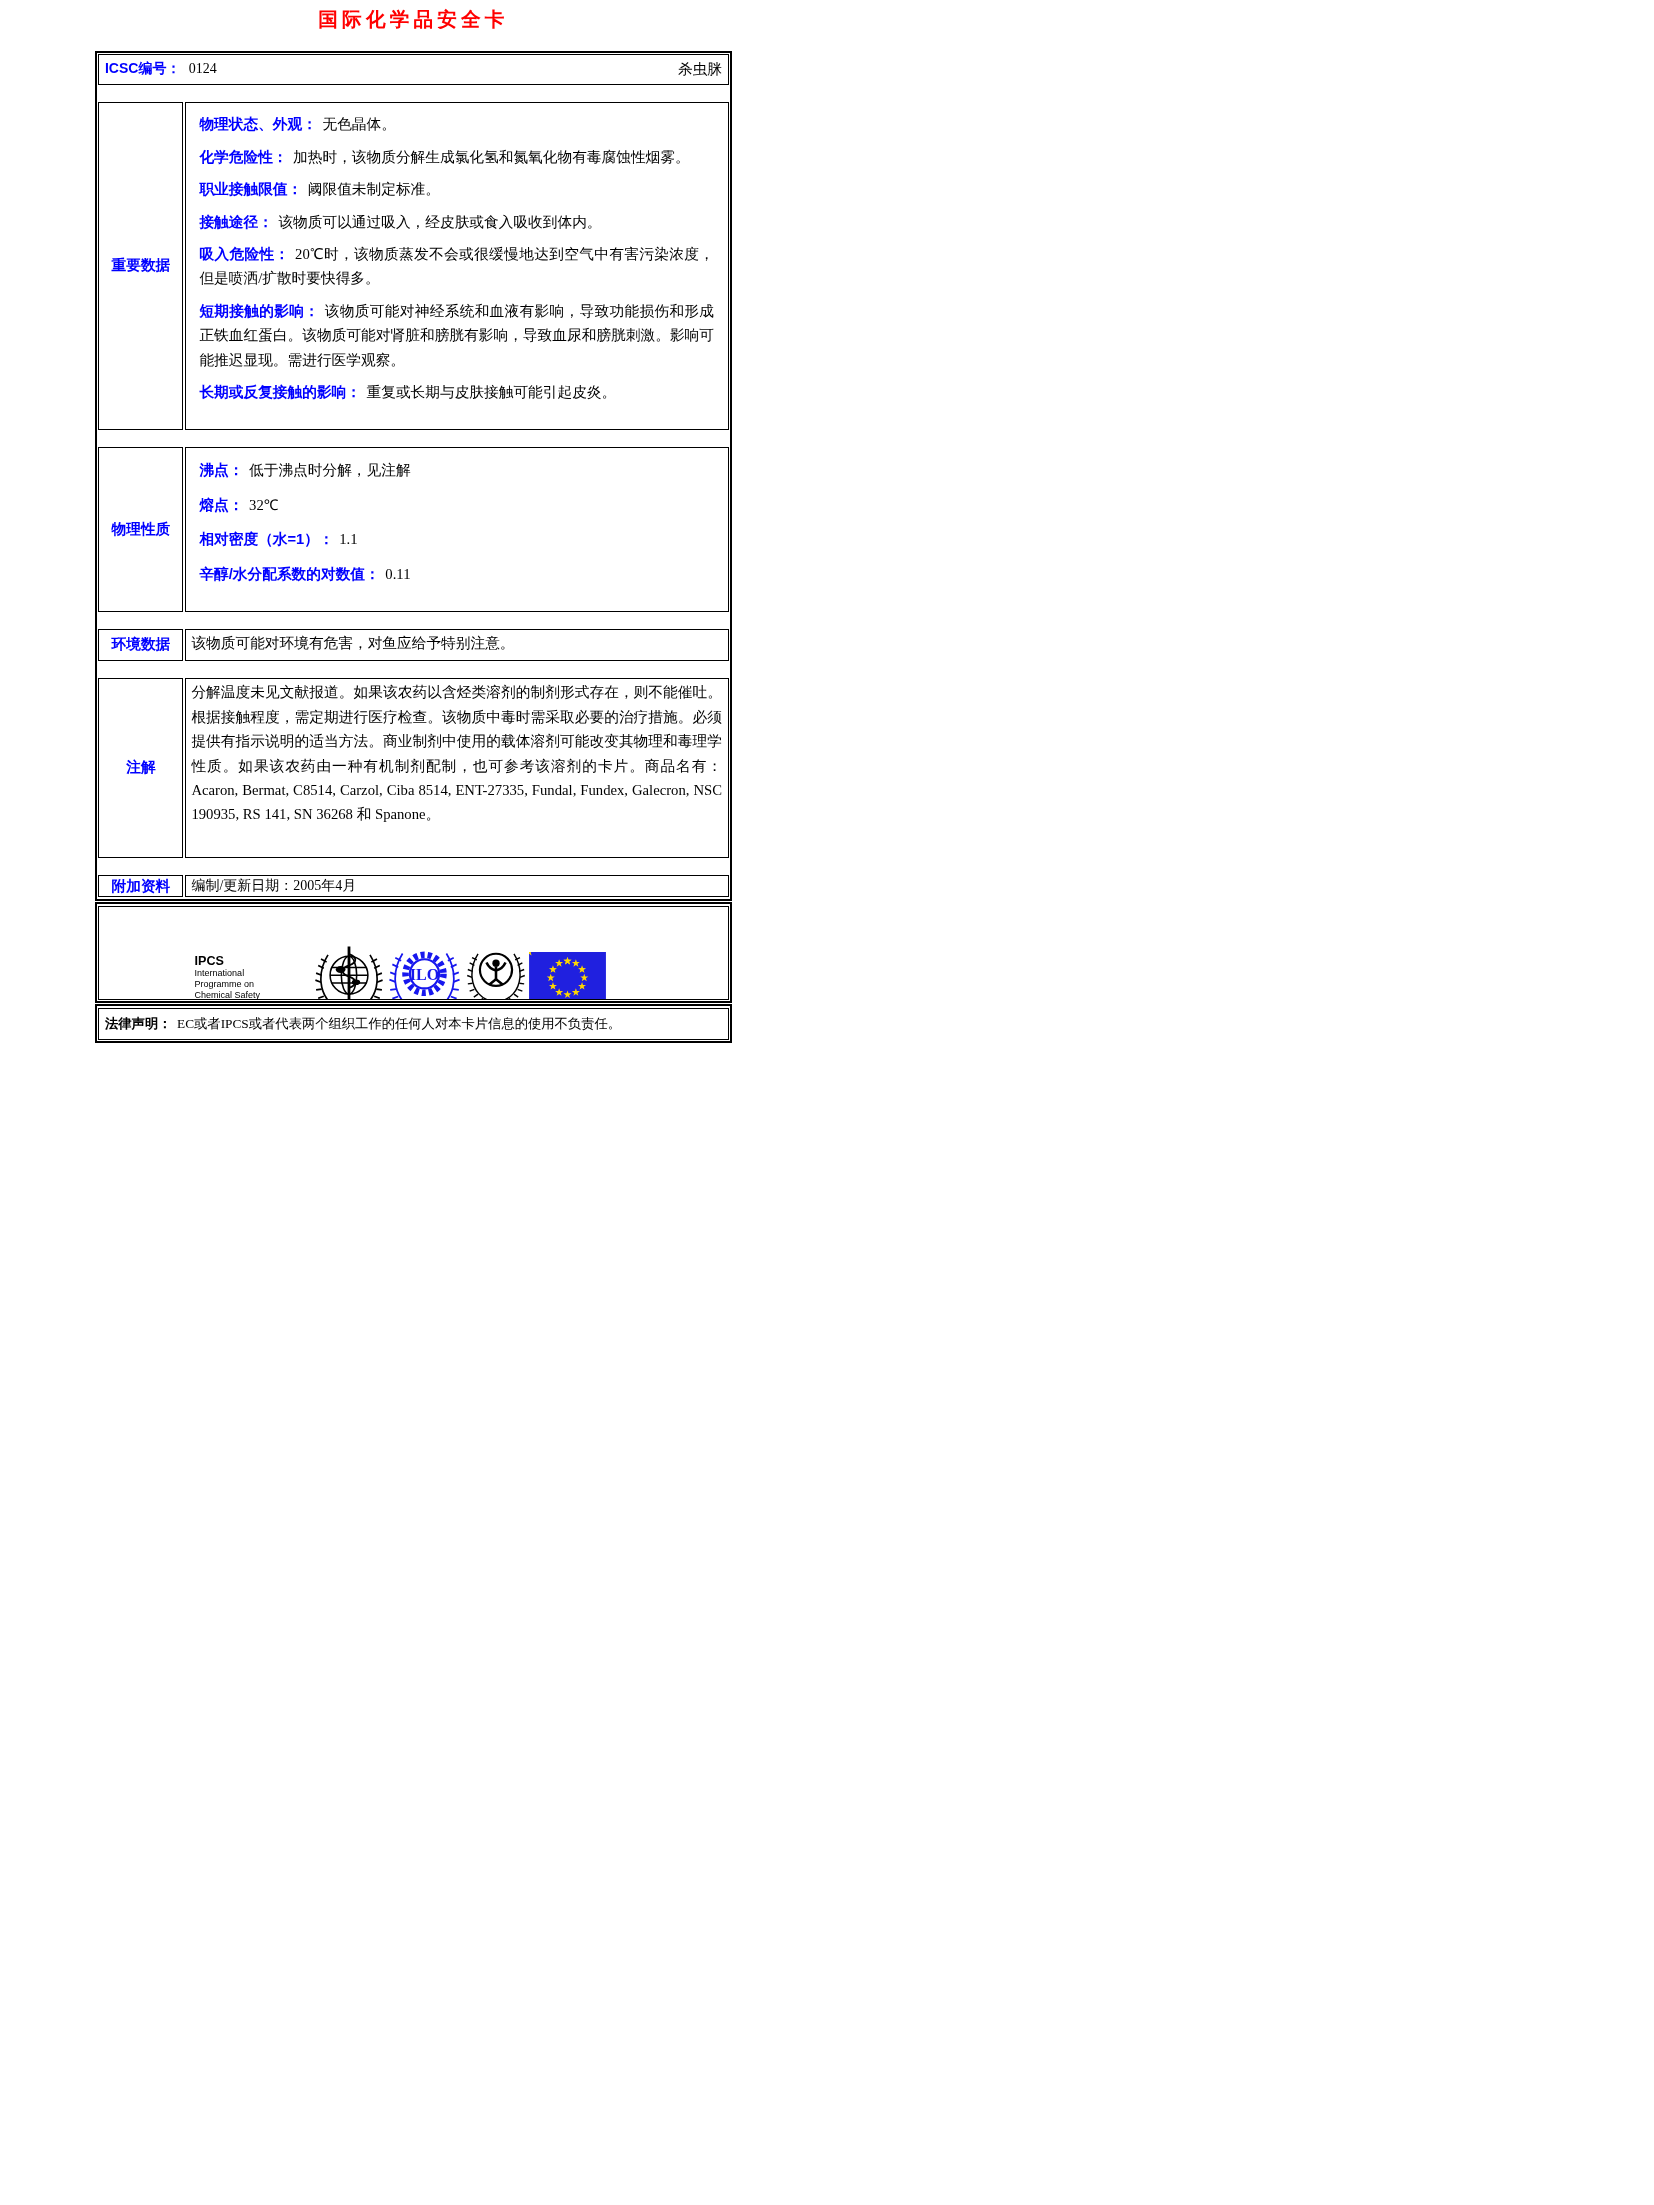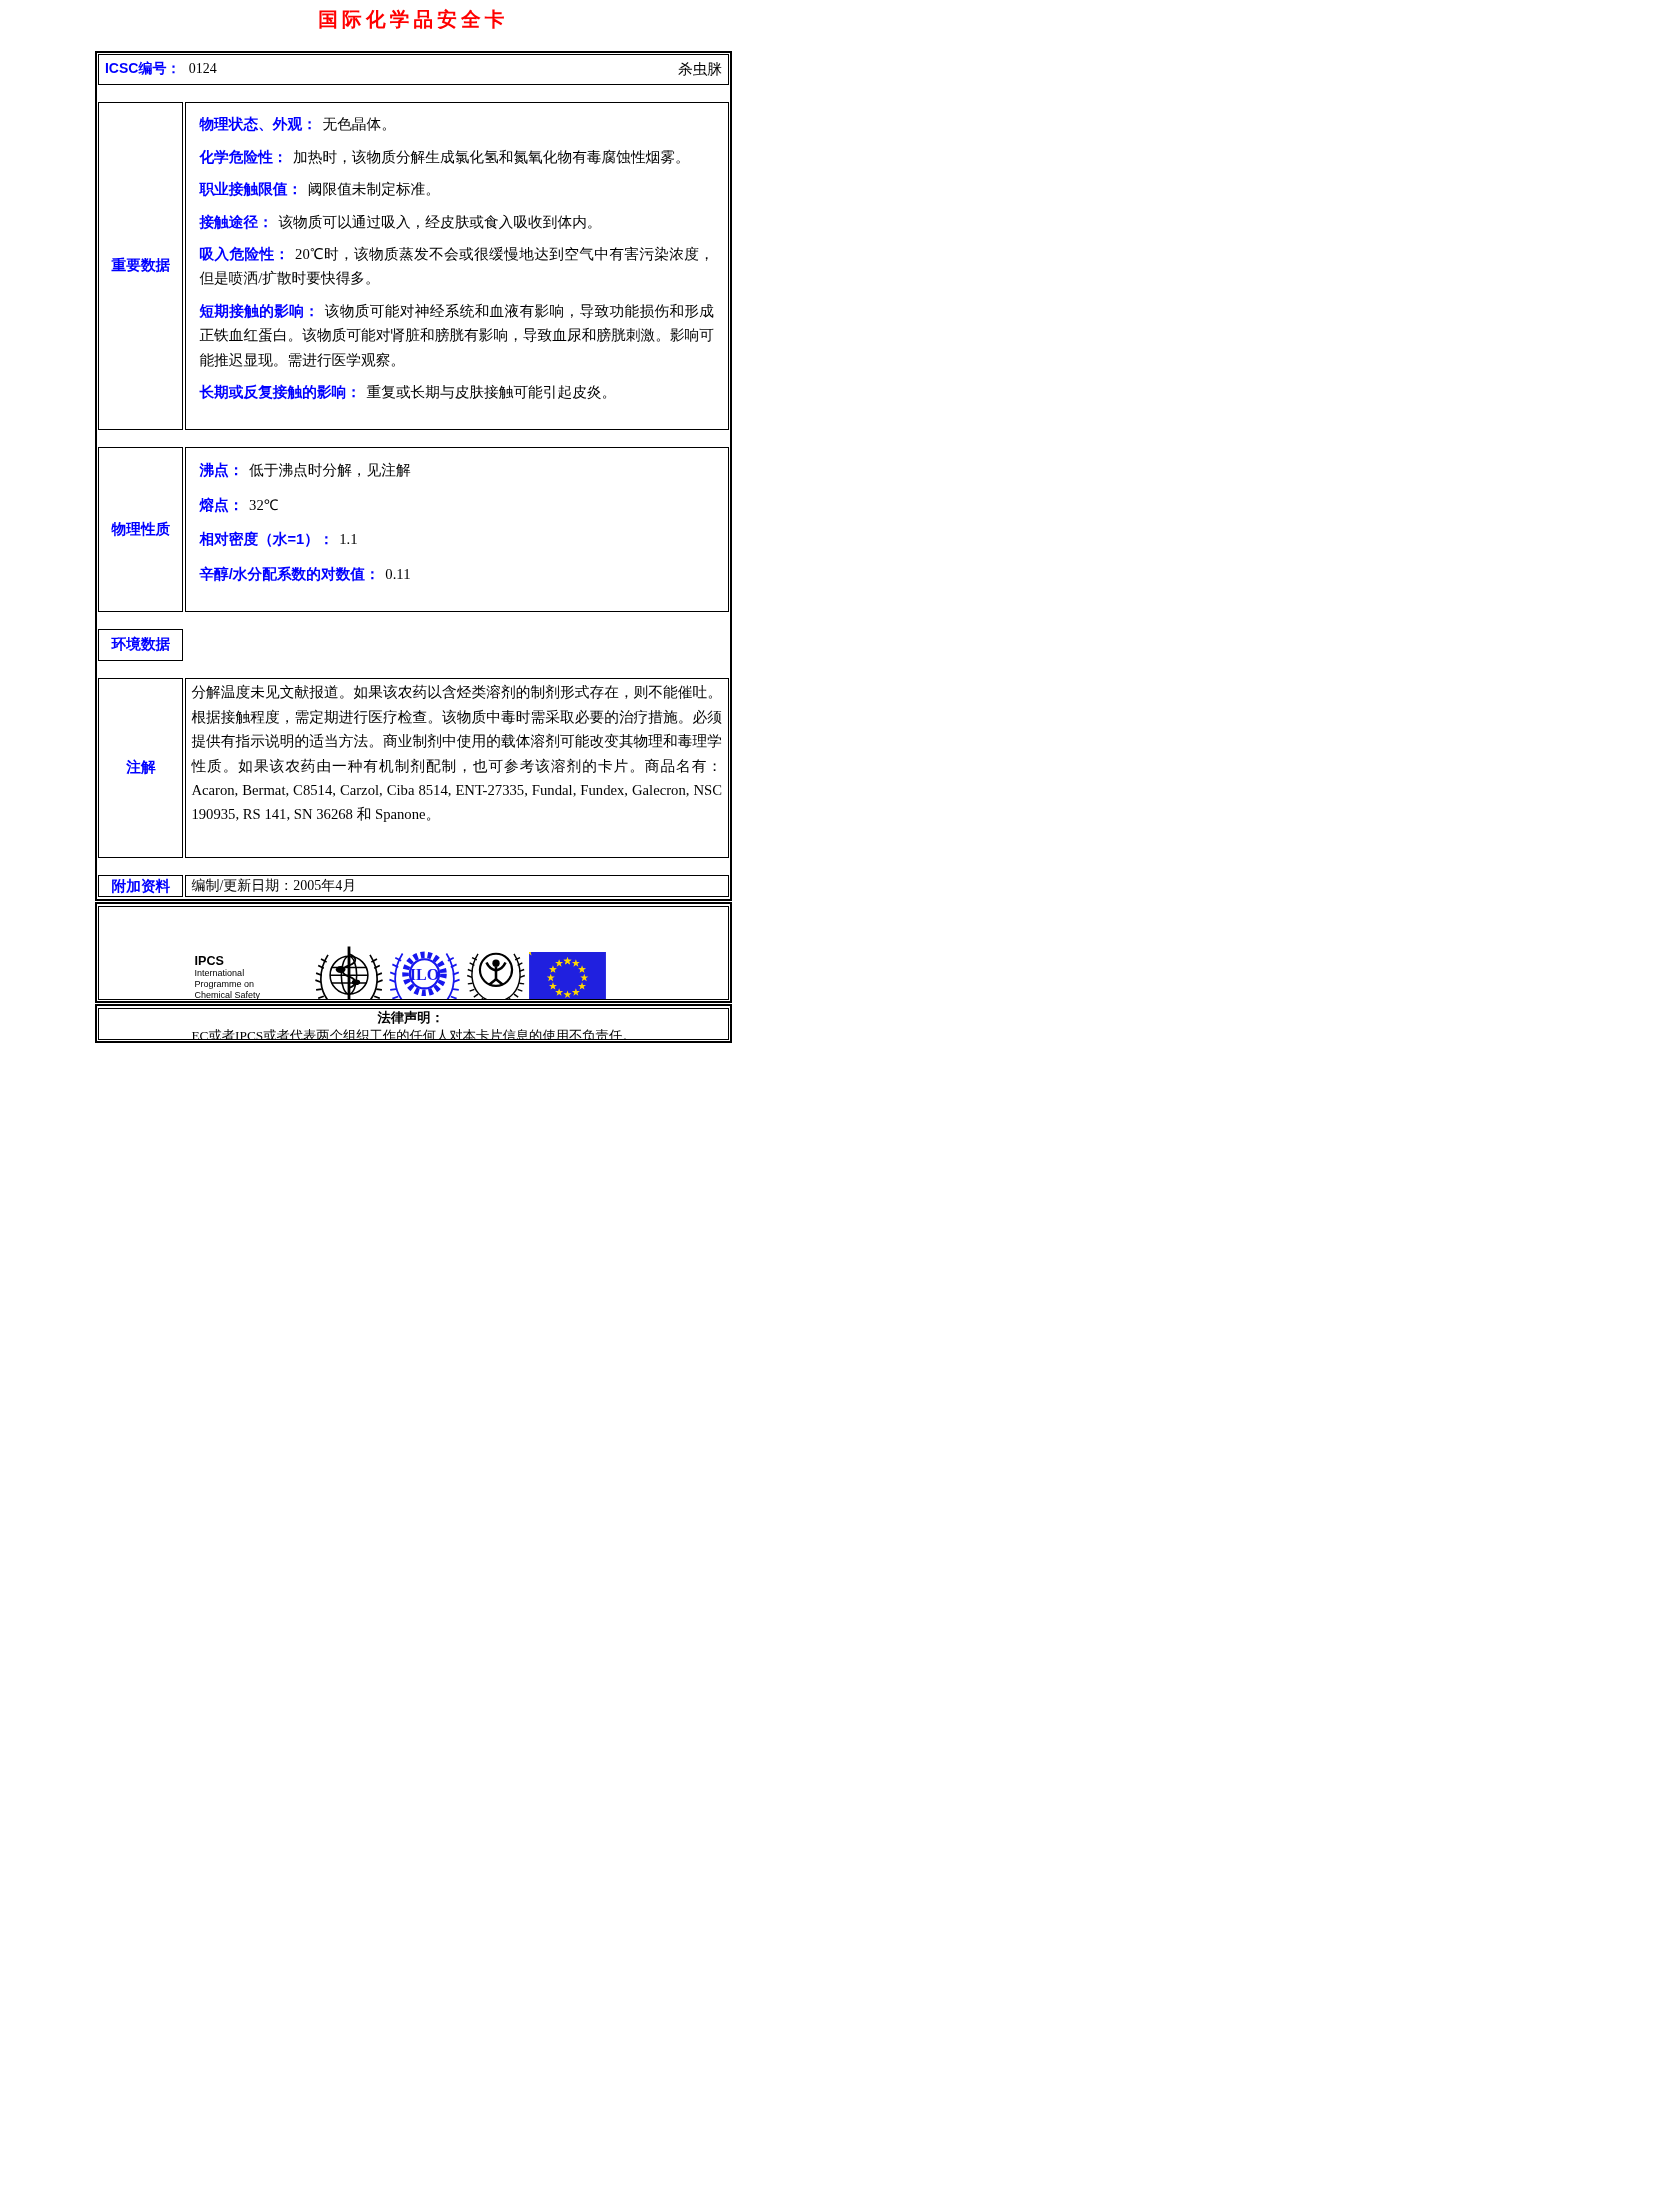--- a/index.html
+++ b/index.html
@@ -31,21 +31,21 @@
   .logos-cell{height:94px;padding:1.4px 4.2px;}
   .logo-row{display:flex;align-items:center;justify-content:center;padding:1.4px 31px 0 4.2px;height:73px;margin-top:32px;}
   .ipcs-block{font-family:"Liberation Sans",sans-serif;width:117px;}
   .ipcs-acronym{font-size:12.6px;font-weight:bold;line-height:14px;}
   .ipcs-line{font-size:9px;line-height:11.2px;}
   .unep-wrap{display:flex;flex-direction:column;align-items:center;}
   .unep-text{font-family:"Liberation Serif",serif;font-weight:bold;font-size:12px;line-height:12px;letter-spacing:0.7px;margin-top:-2.8px;}
   .credit{text-align:center;color:#0000FF;font-weight:bold;font-size:13.3px;margin-top:2.8px;
           font-family:"Liberation Serif",serif;}
   .copy{font-weight:normal;font-size:12px;margin-left:5.6px;}
-  .legal-cell{display:flex;align-items:center;height:32px;padding:0 5.6px;font-size:13.3px;flex-direction:column;}
+  .legal-cell{display:flex;align-items:center;height:32px;padding:0 5.6px;font-size:13.3px;}
   .llab{font-family:"Liberation Sans",sans-serif;font-weight:bold;margin-right:5.6px;white-space:nowrap;}
   svg{display:block;}
 </style>
 </head>
 <body>
 
 <h1 class="title">国际化学品安全卡</h1>
 
 <div class="card">
 
@@ -78,20 +78,23 @@
       <div class="cell content-cell phys">
         <p class="entry"><span class="elab">沸点：</span><span>低于沸点时分解，见注解</span></p>
         <p class="entry"><span class="elab">熔点：</span><span>32℃</span></p>
         <p class="entry"><span class="elab">相对密度（水=1）：</span><span>1.1</span></p>
         <p class="entry"><span class="elab">辛醇/水分配系数的对数值：</span><span>0.11</span></p>
       </div>
     </div>
 
     <div class="row h-env">
       <div class="cell label-cell">环境数据</div>
+      <div class="cell content-cell env-cell">
+        <p class="plain">该物质可能对环境有危害，对鱼应给予特别注意。</p>
+      </div>
     </div>
 
     <div class="row h-notes">
       <div class="cell label-cell">注解</div>
       <div class="cell content-cell">
         <p class="plain">分解温度未见文献报道。如果该农药以含烃类溶剂的制剂形式存在，则不能催吐。根据接触程度，需定期进行医疗检查。该物质中毒时需采取必要的治疗措施。必须提供有指示说明的适当方法。商业制剂中使用的载体溶剂可能改变其物理和毒理学性质。如果该农药由一种有机制剂配制，也可参考该溶剂的卡片。商品名有：Acaron, Bermat, C8514, Carzol, Ciba 8514, ENT-27335, Fundal, Fundex, Galecron, NSC 190935, RS 141, SN 36268 和 Spanone。</p>
       </div>
     </div>
 
     <div class="row">

